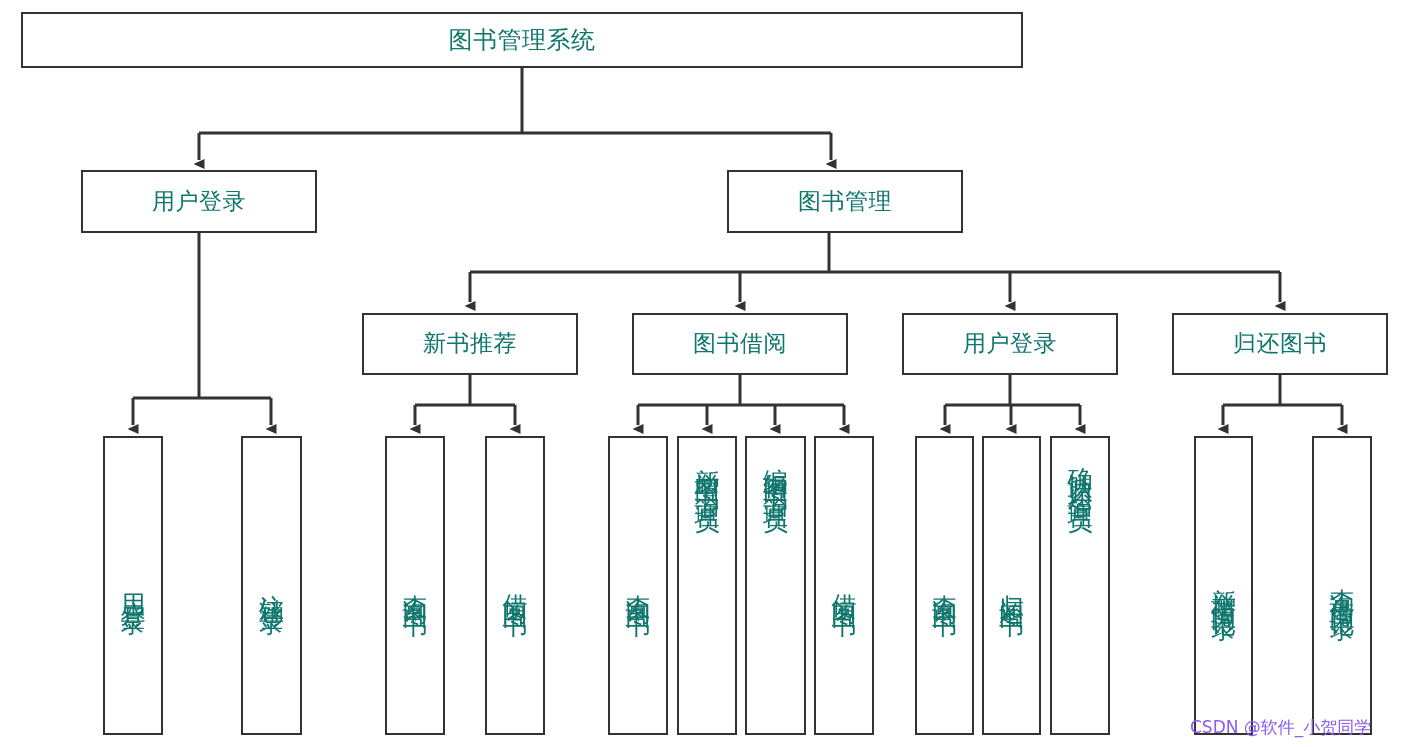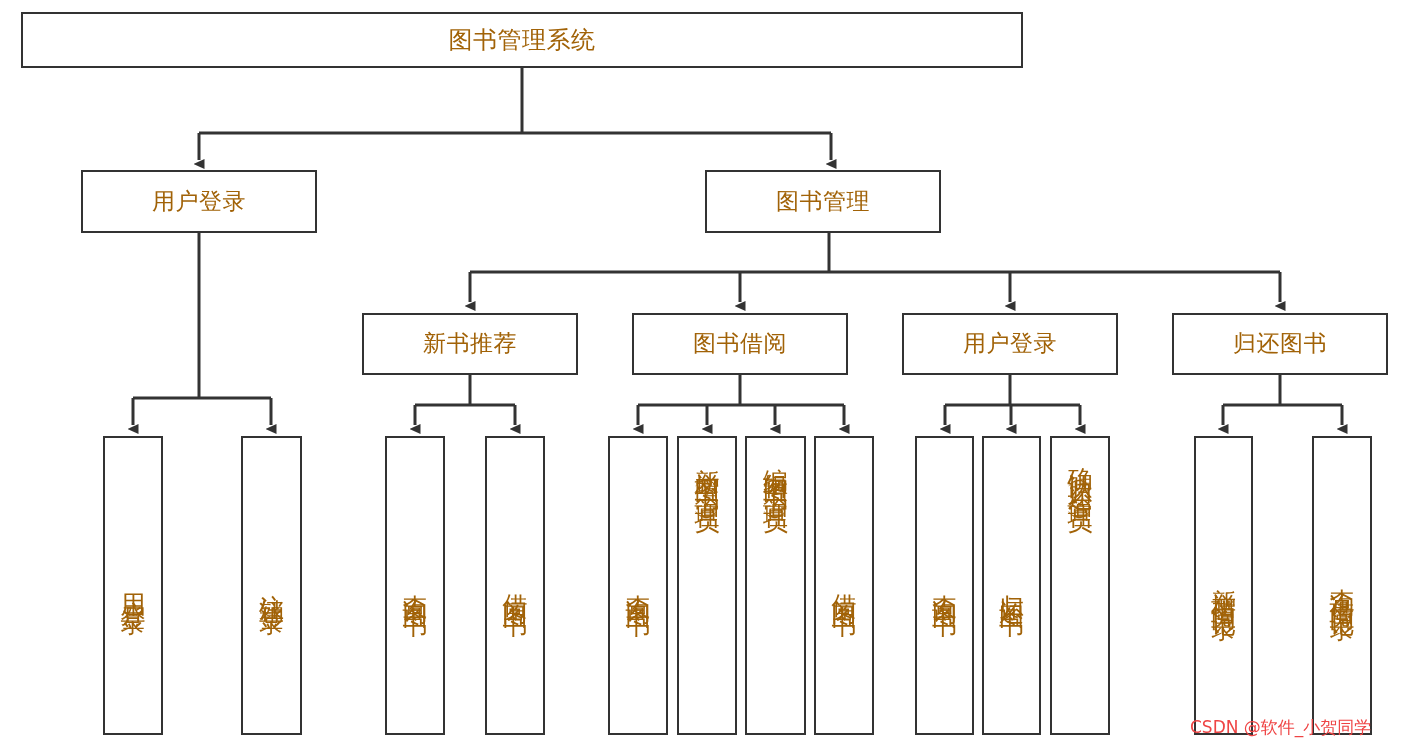--- a/index.html
+++ b/index.html
@@ -27,21 +27,21 @@
     pointer-events: none;
   }
   .node {
     position: absolute;
     box-sizing: border-box;
     background: #ffffff;
     border: 2.5px solid #333333;
     display: flex;
     align-items: center;
     justify-content: center;
-    color: #a16207;
+    color: #0f766e;
     z-index: 2;
   }
   .node .label {
     display: block;
     text-align: center;
     line-height: 1.12;
     letter-spacing: 0.5px;
   }
   
   .node.horiz .label {
@@ -67,21 +67,21 @@
   }
   .node.vert.centered {
     align-items: center;
     padding-top: 0;
   }
   .watermark {
     position: absolute;
     left: 1190px;
     top: 716px;
     font-size: 17px;
-    color: #ef4444;
+    color: #8b5cf6;
     white-space: nowrap;
     z-index: 5;
     font-family: "DejaVu Sans", "Liberation Sans", sans-serif;
   }
 </style>
 </head>
 <body>
 
 <div id="canvas">
 
@@ -137,21 +137,21 @@
   </svg>
 
   <div class="node horiz root" style="left:21px; top:12px; width:1002px; height:56px;">
     <span class="label">图书管理系统</span>
   </div>
 
   <div class="node horiz" style="left:81px; top:170px; width:236px; height:63px;">
     <span class="label">用户登录</span>
   </div>
 
-  <div class="node horiz" style="left:705px; top:170px; width:236px; height:63px;">
+  <div class="node horiz" style="left:727px; top:170px; width:236px; height:63px;">
     <span class="label">图书管理</span>
   </div>
 
   <div class="node horiz" style="left:632px; top:313px; width:216px; height:62px;">
     <span class="label">图书借阅</span>
   </div>
 
   <div class="node horiz" style="left:362px; top:313px; width:216px; height:62px;">
     <span class="label">新书推荐</span>
   </div>

